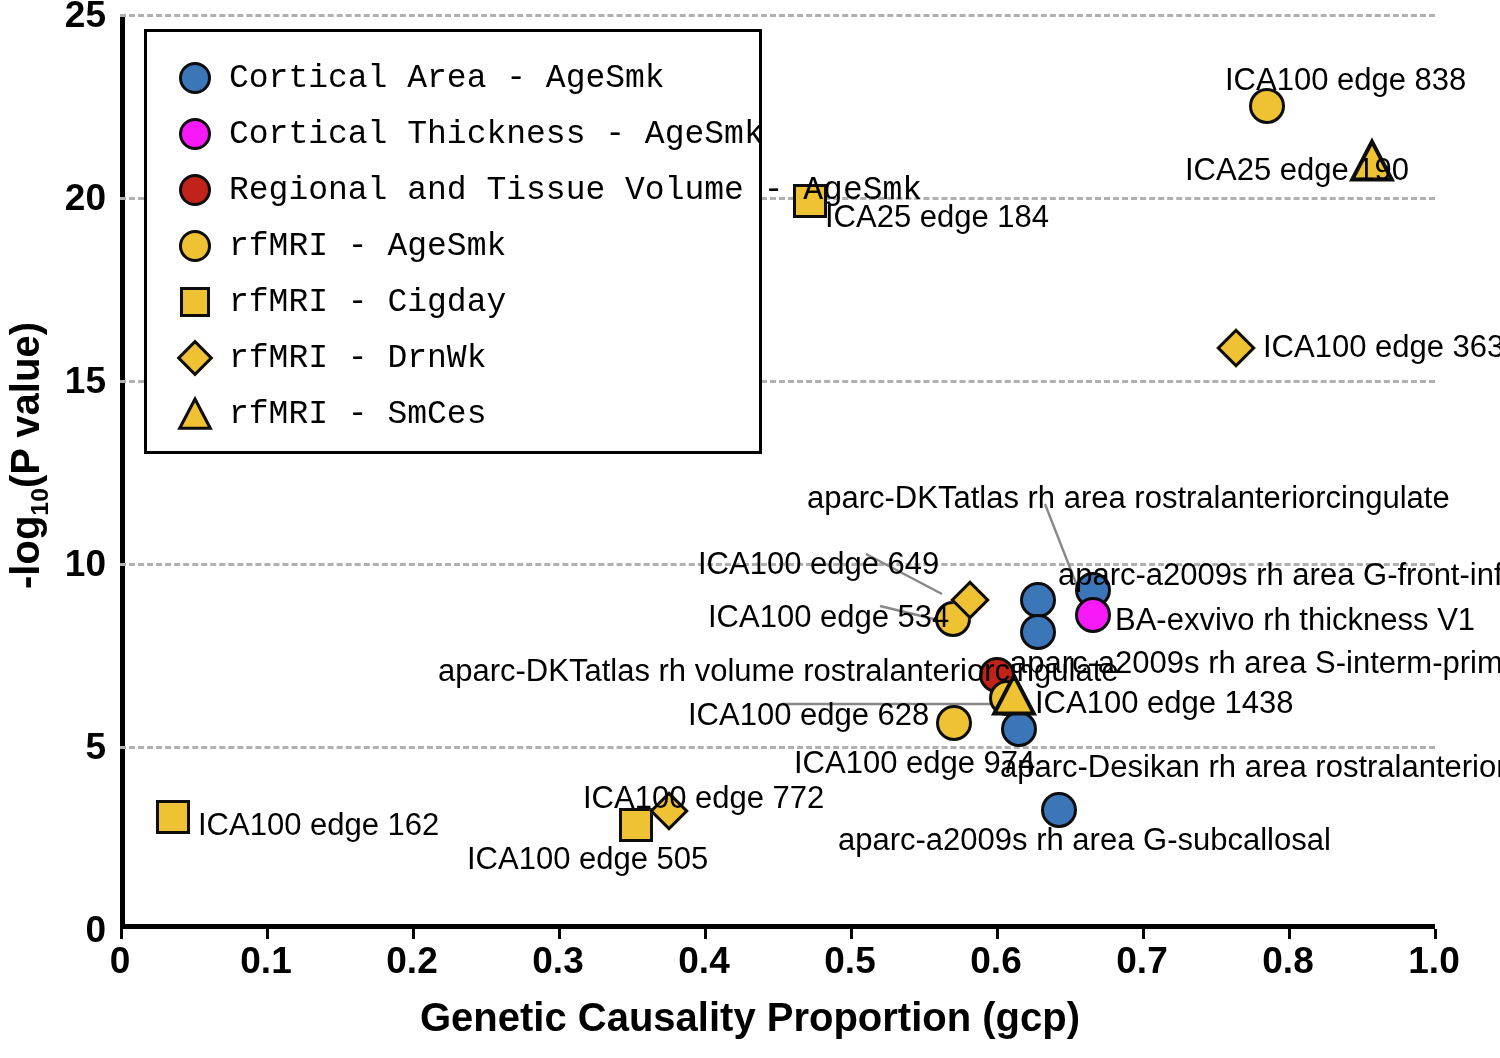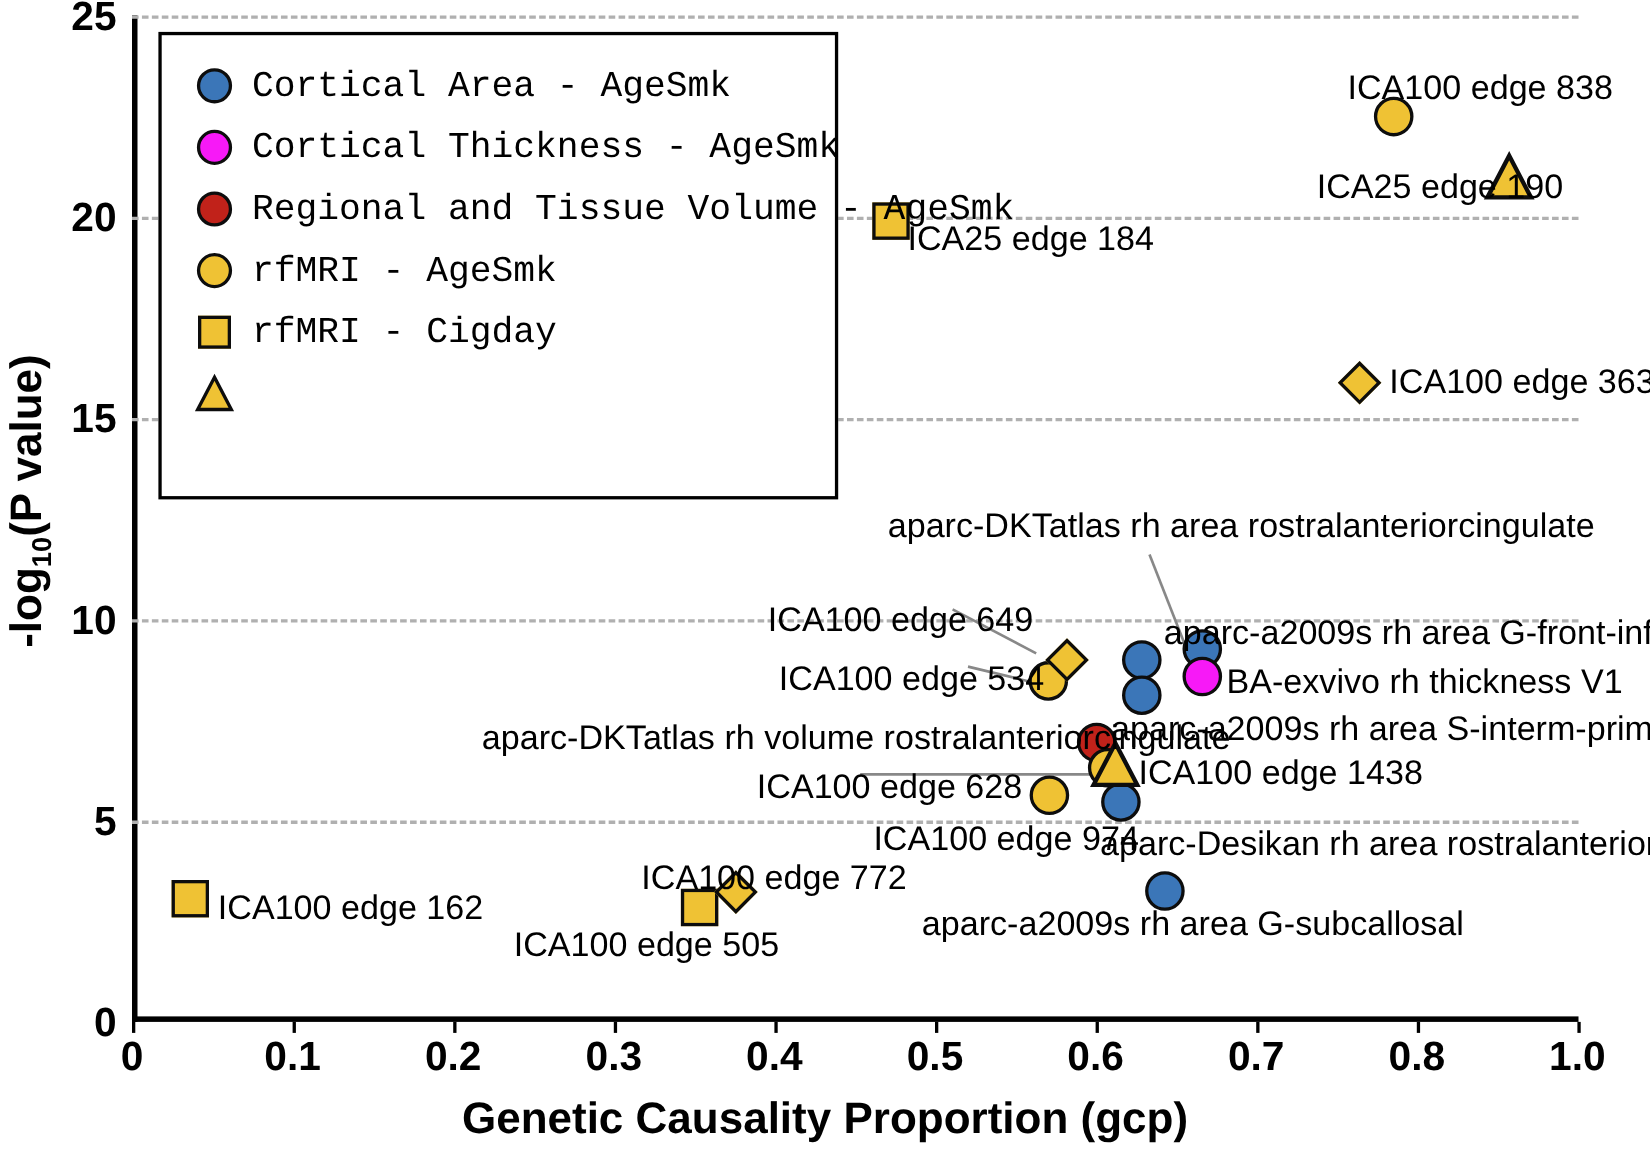--- a/index.html
+++ b/index.html
@@ -326,34 +326,41 @@
           <span class="legend-text">rfMRI - AgeSmk</span>
         </div>
         <div class="legend-row">
           <span class="legend-marker">
             <div class="mk mk-square" style="width: 30px; height: 30px; background: rgb(239, 194, 52); position: absolute; left: 7px; top: 5px;"></div>
           </span>
           <span class="legend-text">rfMRI - Cigday</span>
         </div>
         <div class="legend-row">
           <span class="legend-marker">
+            <div class="mk mk-diamond" style="width: 26px; height: 26px; background: rgb(239, 194, 52); position: absolute; left: 9px; top: 7px;"></div>
+          </span>
+          <span class="legend-text">rfMRI - DrnWk</span>
+        </div>
+        <div class="legend-row">
+          <span class="legend-marker">
             <svg class="tri-svg" width="34" height="34" viewBox="0 0 100 100" style="left: 5px; top: 3px;">
               <polygon points="50,6 95,92 5,92" fill="#EFC234" stroke="#0d0d0d" stroke-width="9" stroke-linejoin="miter"></polygon>
             </svg>
           </span>
+          <span class="legend-text">rfMRI - SmCes</span>
         </div>
       </div>
   </div>
 
   <div id="annotations">
       <div class="pt-label" style="left: 1225px; top: 64px;">ICA100 edge 838</div>
-      <div class="pt-label" style="left: 1185px; top: 154px; margin-left: 12px;">ICA25 edge 190</div>
+      <div class="pt-label" style="left: 1185px; top: 154px;">ICA25 edge 190</div>
       <div class="pt-label" style="left: 825px; top: 201px;">ICA25 edge 184</div>
       <div class="pt-label" style="left: 1263px; top: 331px;">ICA100 edge 363</div>
-      <div class="pt-label" style="left: 807px; top: 462px;">aparc-DKTatlas rh area rostralanteriorcingulate</div>
+      <div class="pt-label" style="left: 807px; top: 482px;">aparc-DKTatlas rh area rostralanteriorcingulate</div>
       <div class="pt-label" style="left: 698px; top: 548px;">ICA100 edge 649</div>
       <div class="pt-label" style="left: 1058px; top: 559px;">aparc-a2009s rh area G-front-inf-Orbital</div>
       <div class="pt-label" style="left: 708px; top: 601px;">ICA100 edge 534</div>
       <div class="pt-label" style="left: 1115px; top: 604px;">BA-exvivo rh thickness V1</div>
       <div class="pt-label" style="left: 438px; top: 655px;">aparc-DKTatlas rh volume rostralanteriorcingulate</div>
       <div class="pt-label" style="left: 1010px; top: 647px;">aparc-a2009s rh area S-interm-prim-Jensen</div>
       <div class="pt-label" style="left: 688px; top: 699px;">ICA100 edge 628</div>
       <div class="pt-label" style="left: 1035px; top: 687px;">ICA100 edge 1438</div>
       <div class="pt-label" style="left: 794px; top: 747px;">ICA100 edge 974</div>
       <div class="pt-label" style="left: 1000px; top: 751px;">aparc-Desikan rh area rostralanteriorcingulate</div>

